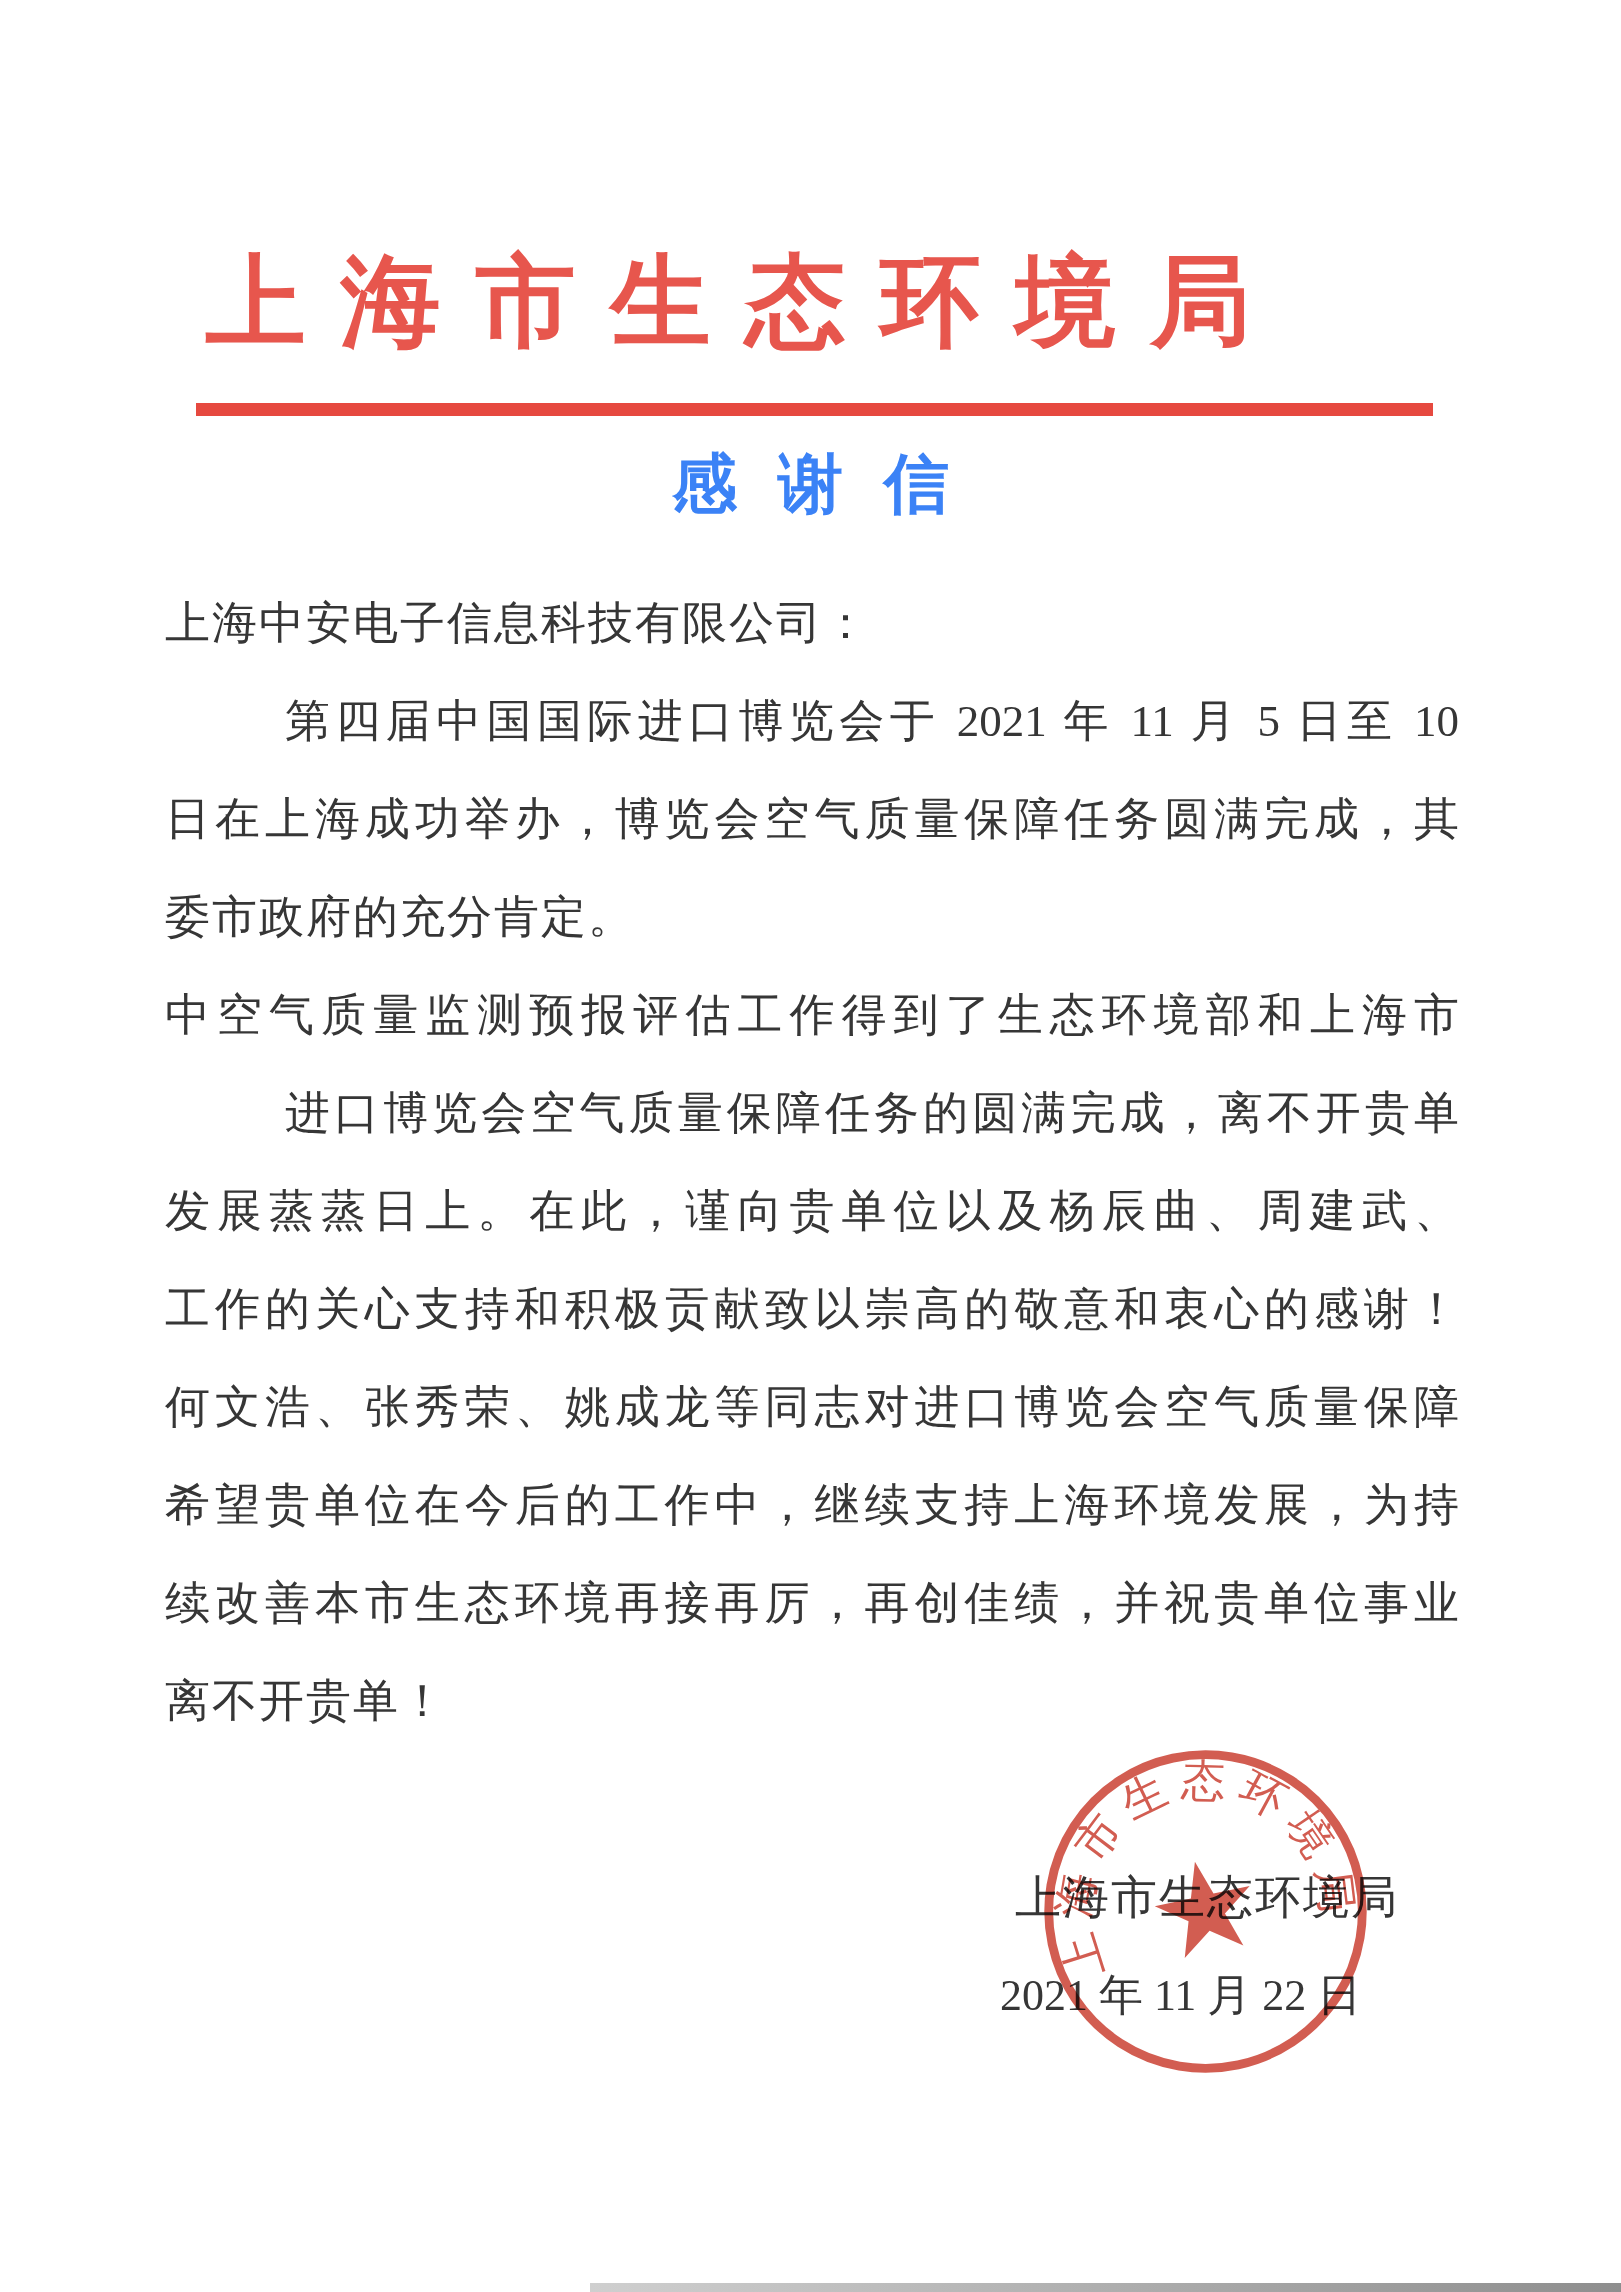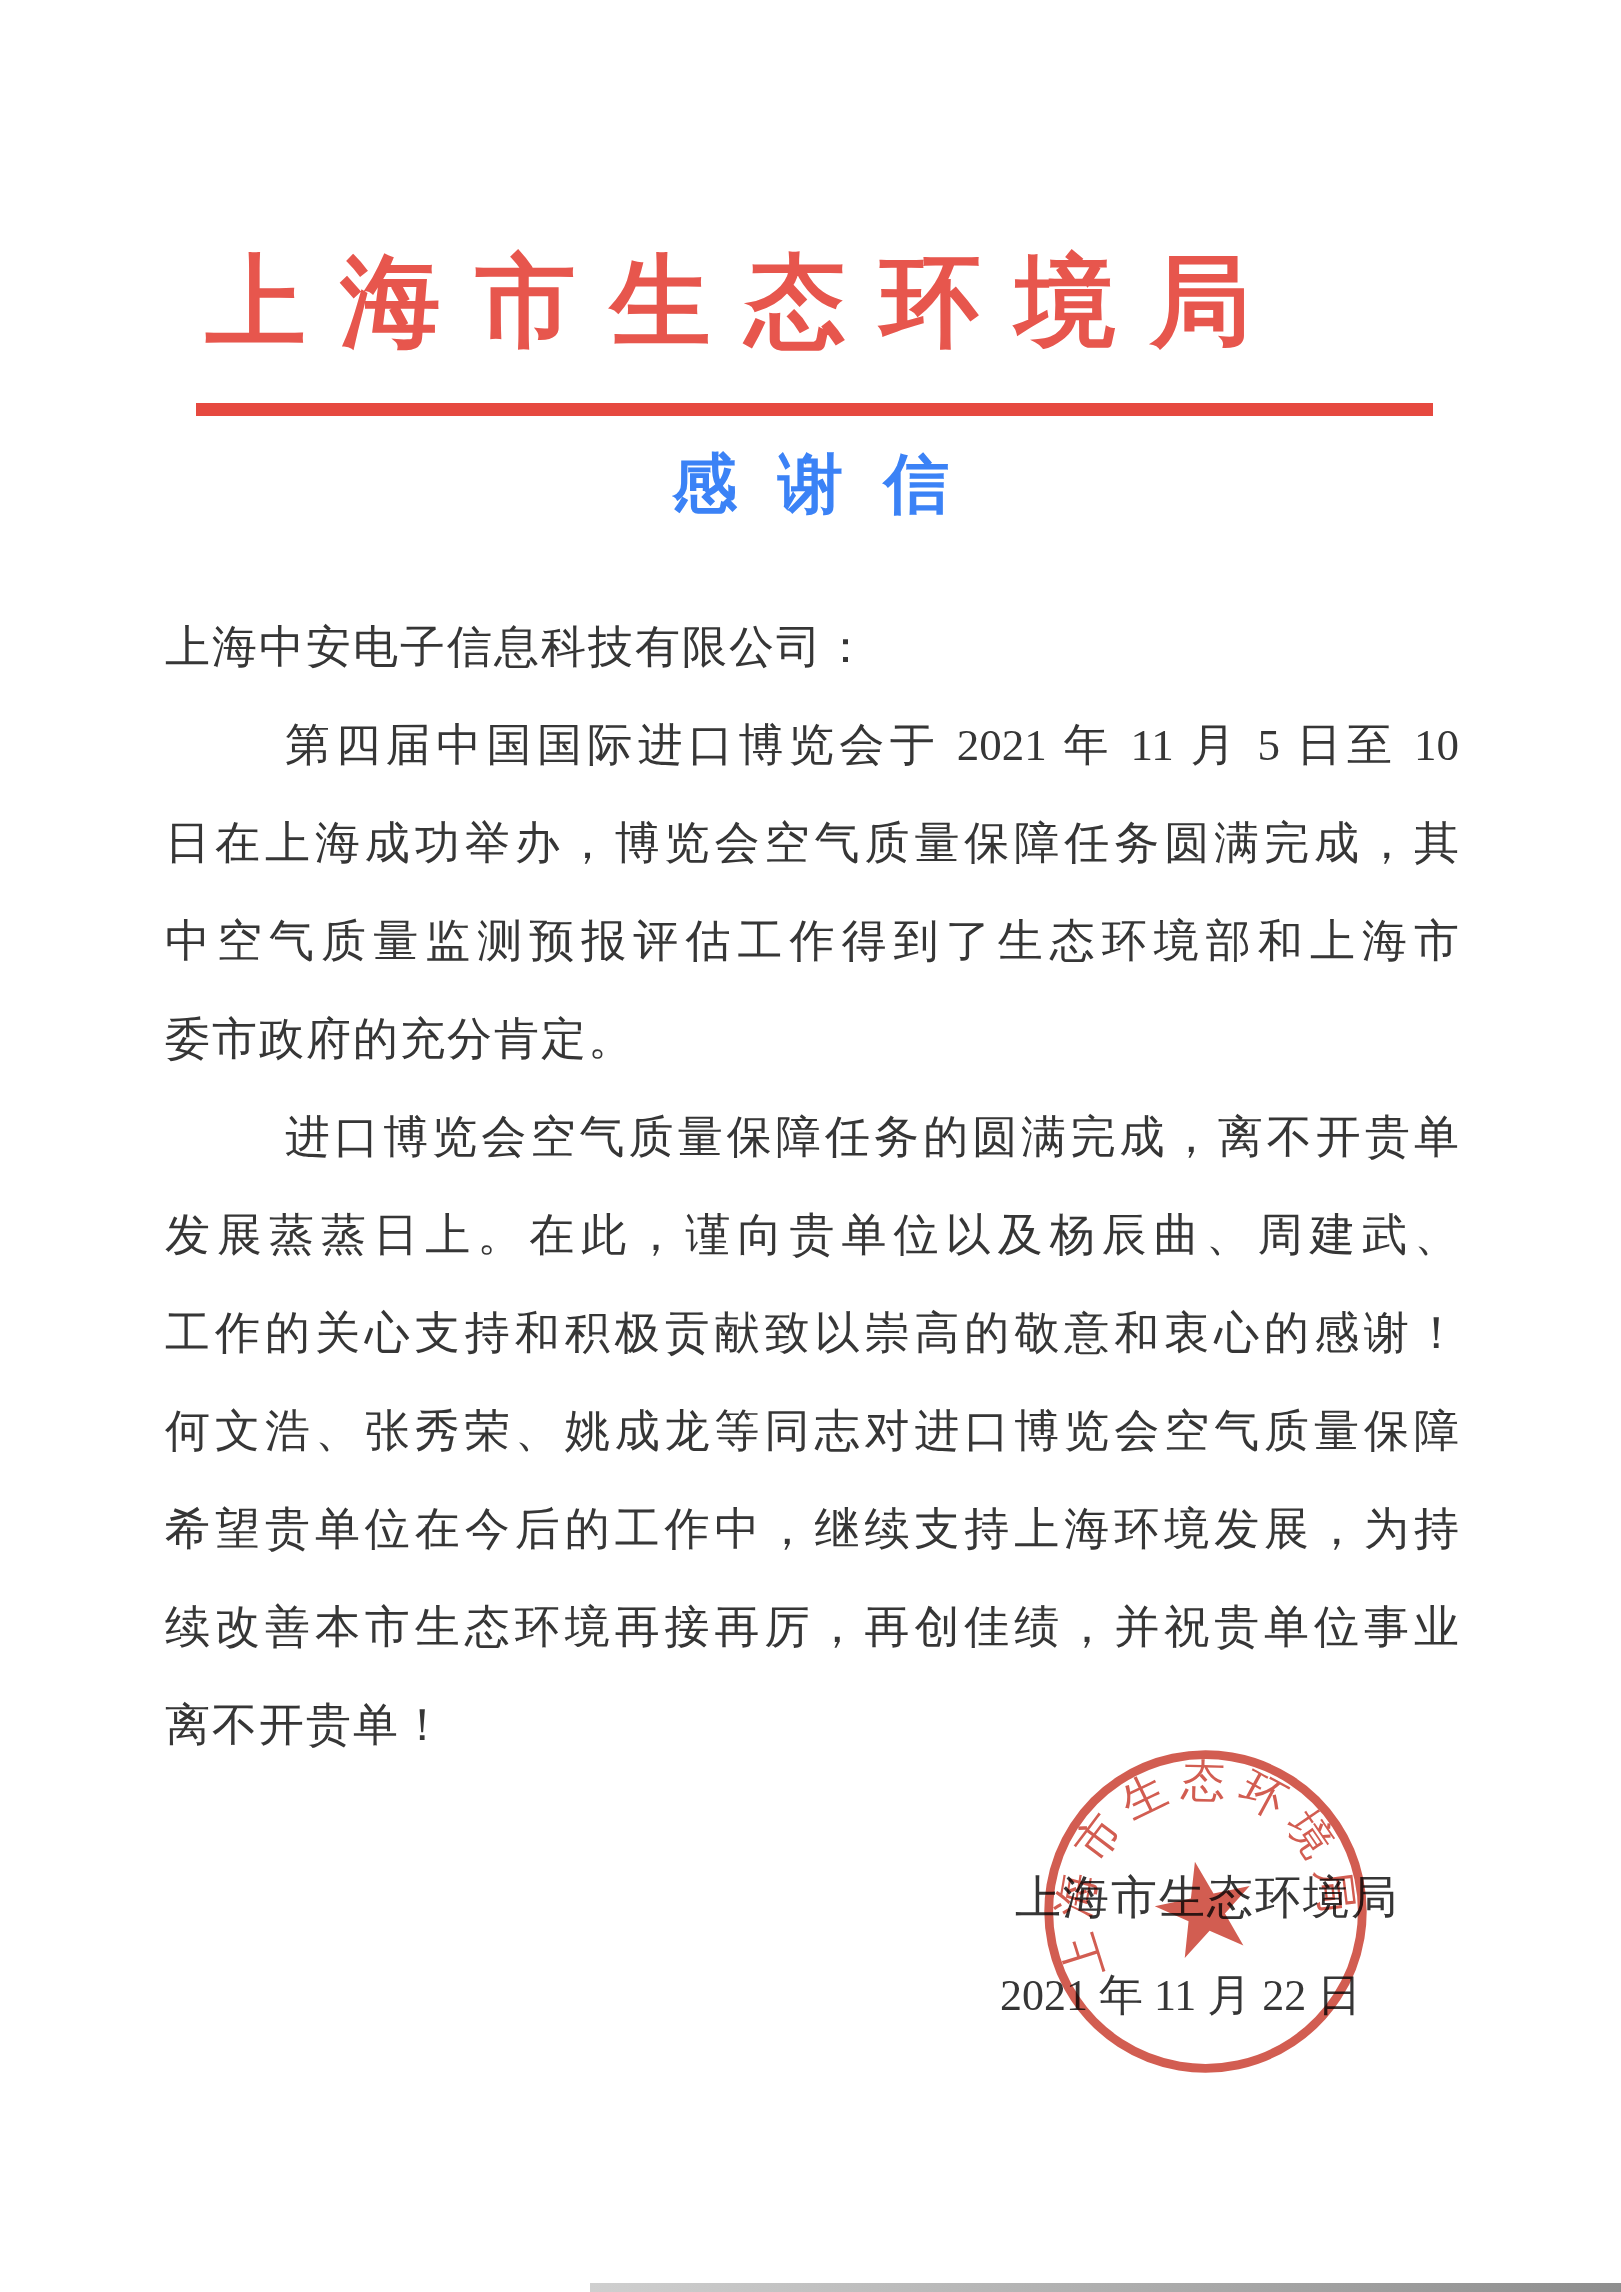--- a/index.html
+++ b/index.html
@@ -15,21 +15,21 @@
   }
   .red-rule{
     position:absolute;left:196px;top:403px;width:1237px;height:12.7px;background:#e6493f;
   }
   .letter-title{
     position:absolute;top:449px;left:0;width:100%;box-sizing:border-box;
     text-align:center;padding-left:41px;letter-spacing:41px;
     font-size:65px;font-weight:600;color:#3b82f6;line-height:1.1;
   }
   .body-text{
-    position:absolute;left:165px;top:598px;width:1294px;
+    position:absolute;left:165px;top:574px;width:1294px;
     font-size:45px;line-height:98px;color:#363636;
   }
   .line{height:98px;white-space:nowrap;letter-spacing:2px;}
   .justify{
     text-align:justify;text-align-last:justify;text-justify:inter-character;
     white-space:normal;letter-spacing:normal;
   }
   .indent{padding-left:120px;}
   .signature{
     position:absolute;left:1015px;top:1875px;font-size:46px;line-height:1;
@@ -56,22 +56,22 @@
   <div class="agency-header">上海市生态环境局</div>
 
   <div class="red-rule"></div>
 
   <div class="letter-title">感谢信</div>
 
   <div class="body-text">
     <div class="line">上海中安电子信息科技有限公司：</div>
     <div class="line justify indent">第四届中国国际进口博览会于 2021 年 11 月 5 日至 10</div>
     <div class="line justify">日在上海成功举办，博览会空气质量保障任务圆满完成，其</div>
+    <div class="line">委市政府的充分肯定。</div>
     <div class="line justify">中空气质量监测预报评估工作得到了生态环境部和上海市</div>
-    <div class="line">委市政府的充分肯定。</div>
     <div class="line justify indent">进口博览会空气质量保障任务的圆满完成，离不开贵单</div>
     <div class="line justify">发展蒸蒸日上。在此，谨向贵单位以及杨辰曲、周建武、</div>
     <div class="line justify">工作的关心支持和积极贡献致以崇高的敬意和衷心的感谢！</div>
     <div class="line justify">何文浩、张秀荣、姚成龙等同志对进口博览会空气质量保障</div>
     <div class="line justify">希望贵单位在今后的工作中，继续支持上海环境发展，为持</div>
     <div class="line justify">续改善本市生态环境再接再厉，再创佳绩，并祝贵单位事业</div>
     <div class="line">离不开贵单！</div>
   </div>
 
   <div class="signature">上海市生态环境局</div>

